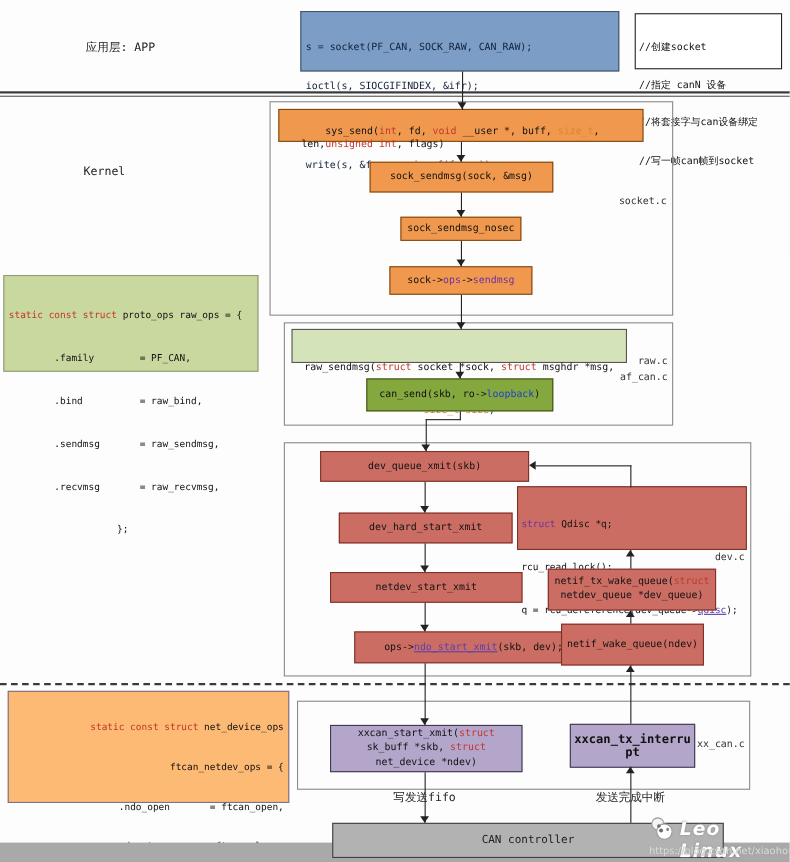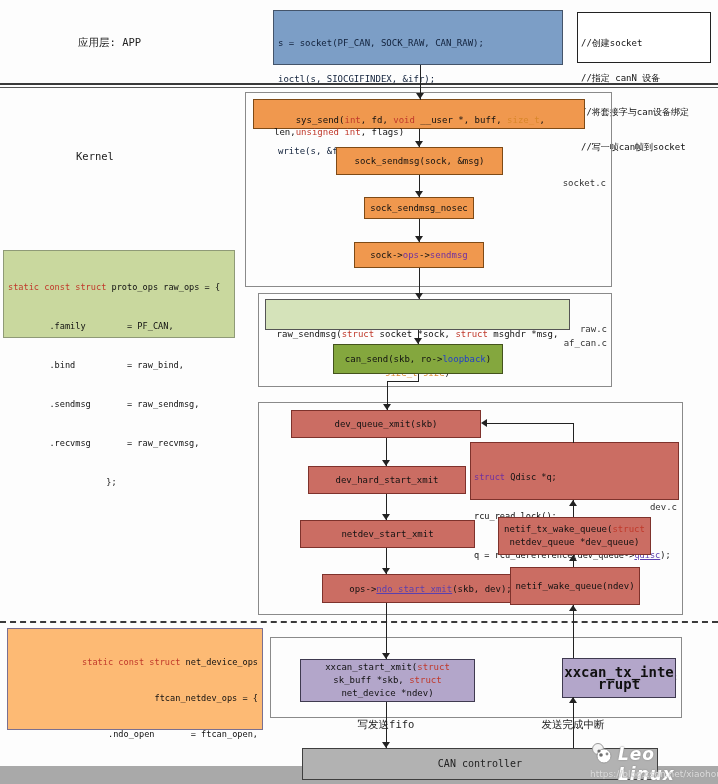--- a/index.html
+++ b/index.html
@@ -158,21 +158,21 @@
   </div>
 
   <div class="abs frame" style="left:270px;top:637px;width:412px;height:81px;">
     <div class="abs filelabel" style="right:4px;top:34px;text-align:right;">xx_can.c</div>
   </div>
 
   <div class="abs codebox purple center" style="left:300px;top:659px;width:175px;height:43px;padding:2px 4px;line-height:13px;">
     <div><span>xxcan_start_xmit(</span><span class="c-red">struct</span><span> sk_buff *skb, </span><span class="c-red">struct</span><span> net_device *ndev)</span></div>
   </div>
 
-  <div class="abs codebox purple center" style="left:518px;top:658px;width:114px;height:40px;font-weight:bold;font-size:14px;margin-left:44px;">
+  <div class="abs codebox purple center" style="left:518px;top:658px;width:114px;height:40px;font-weight:bold;font-size:11px;">
     <span>xxcan_tx_interrupt</span>
   </div>
 
   <div class="abs cnlabel" style="left:330px;top:718px;width:112px;">写发送fifo</div>
   <div class="abs cnlabel" style="left:512px;top:718px;width:122px;">发送完成中断</div>
 
   <div class="abs band" style="left:0;top:766px;width:718px;height:18px;"></div>
 
   <div class="abs codebox graybar center" style="left:302px;top:748px;width:356px;height:32px;">
     <span>CAN controller</span>

